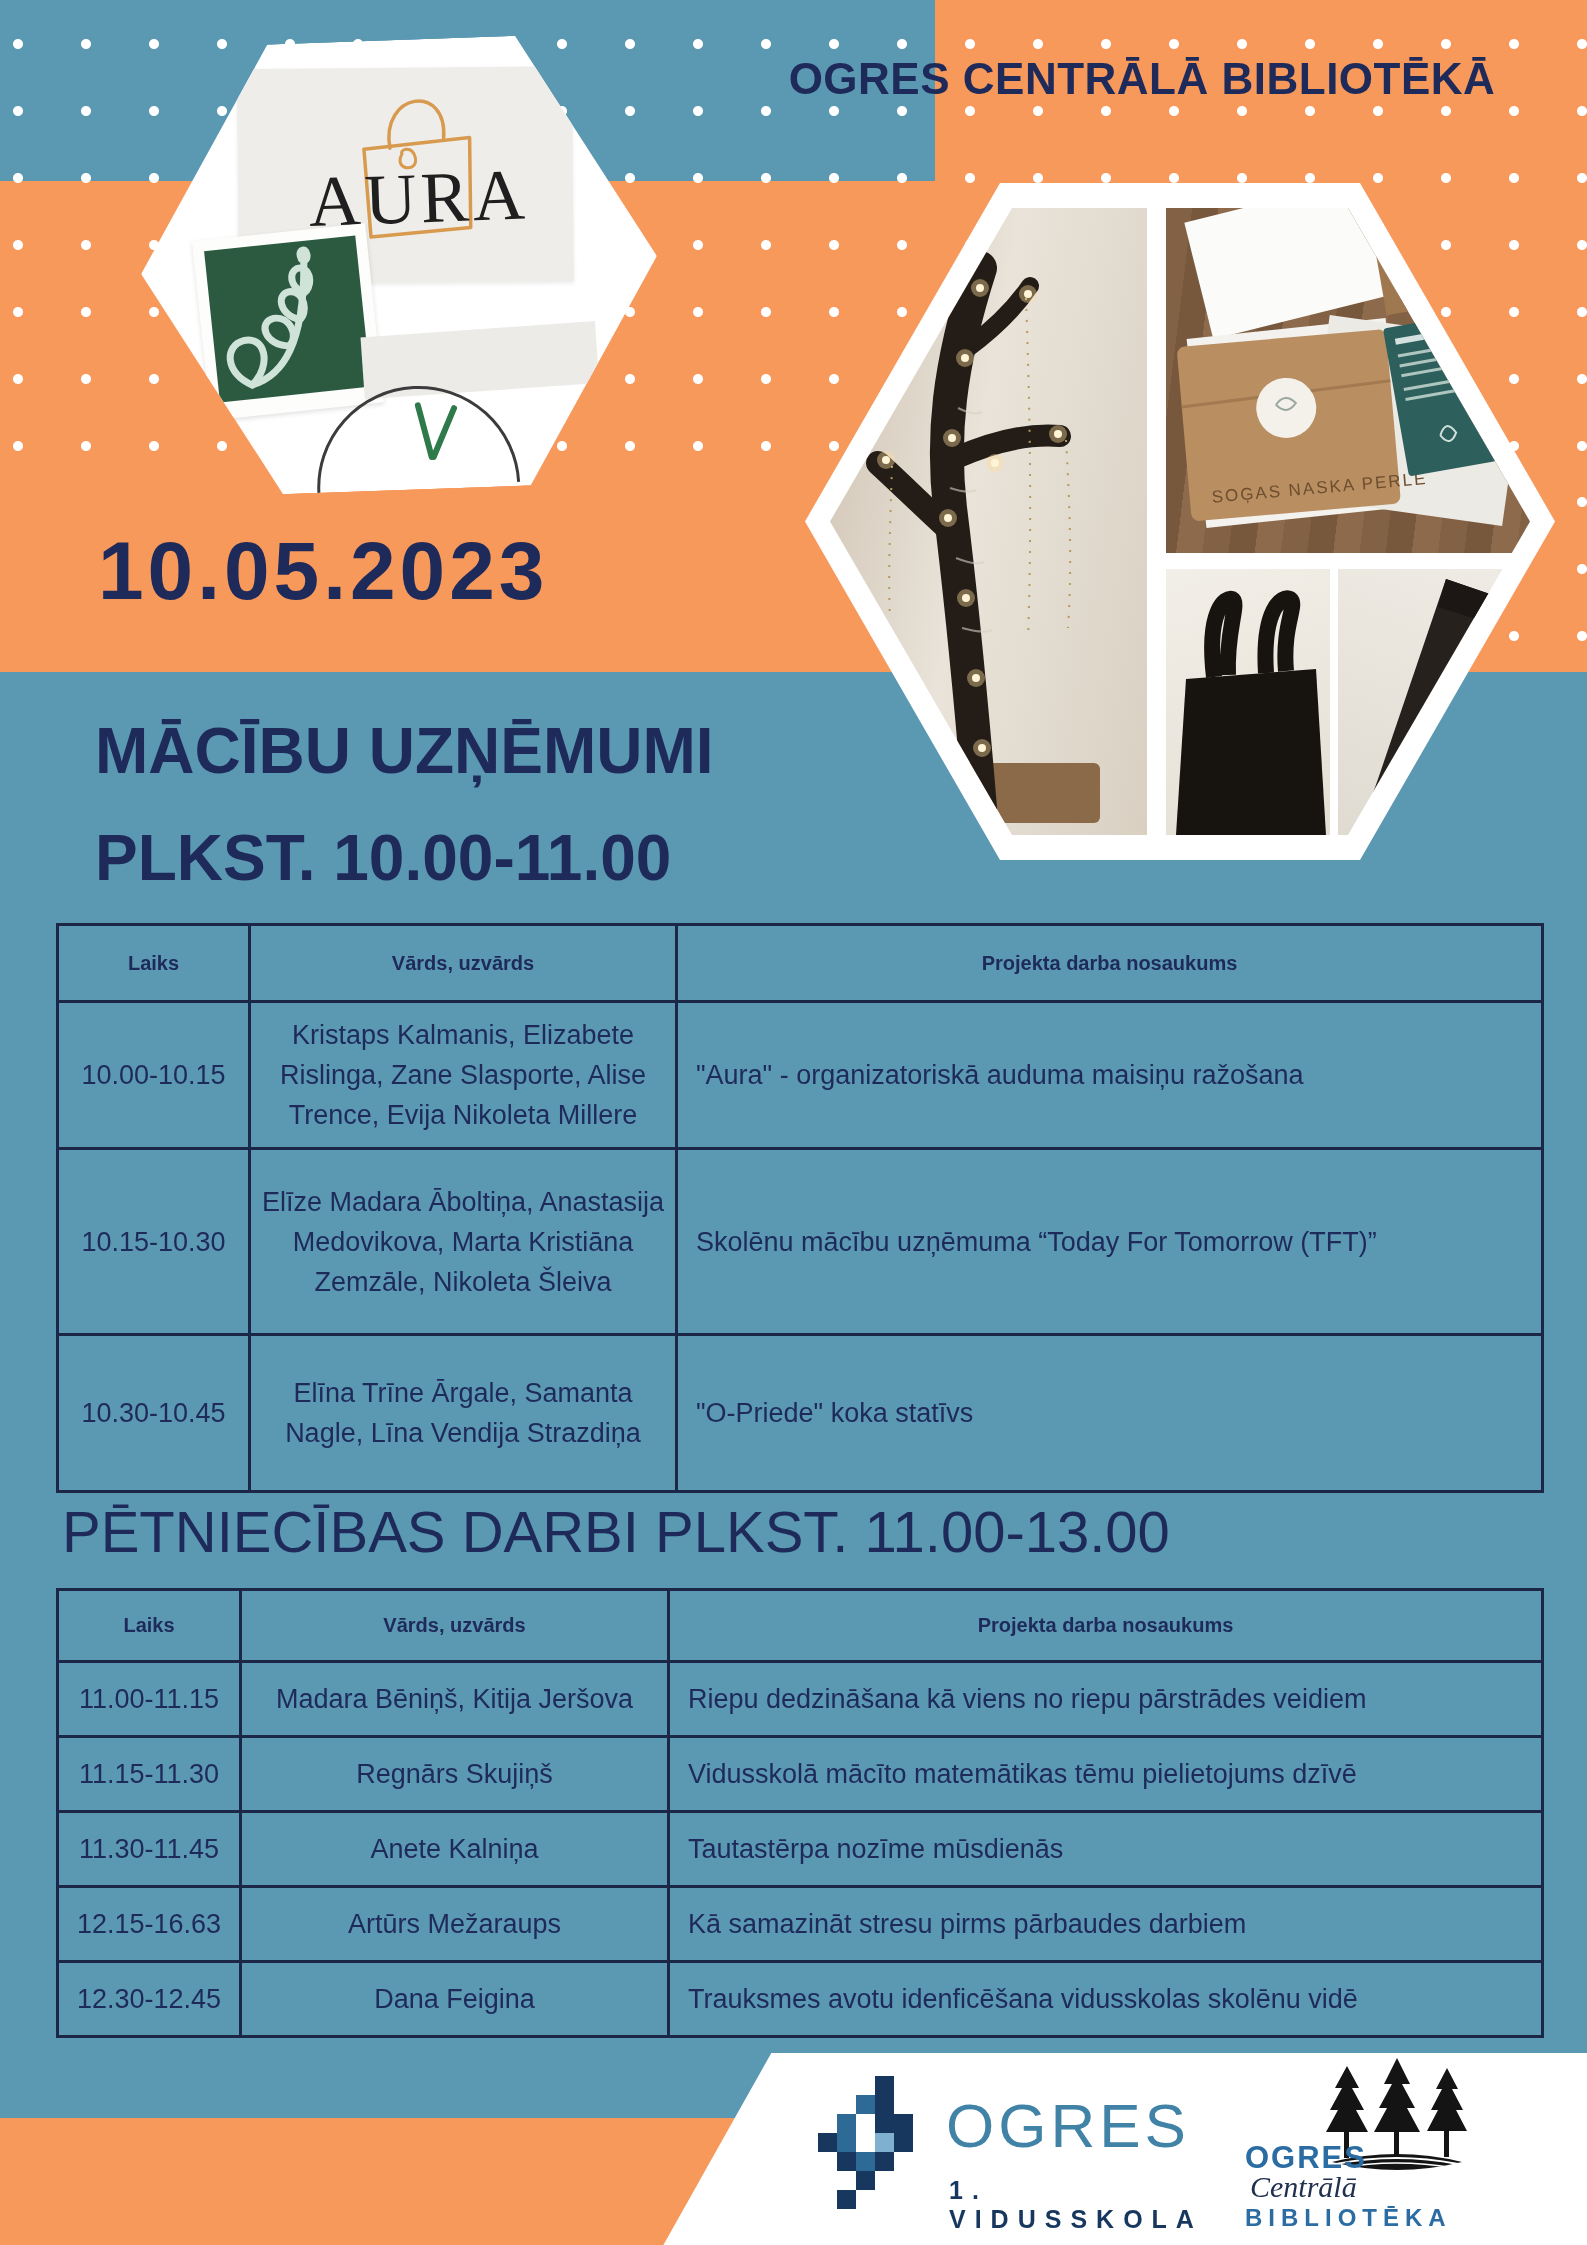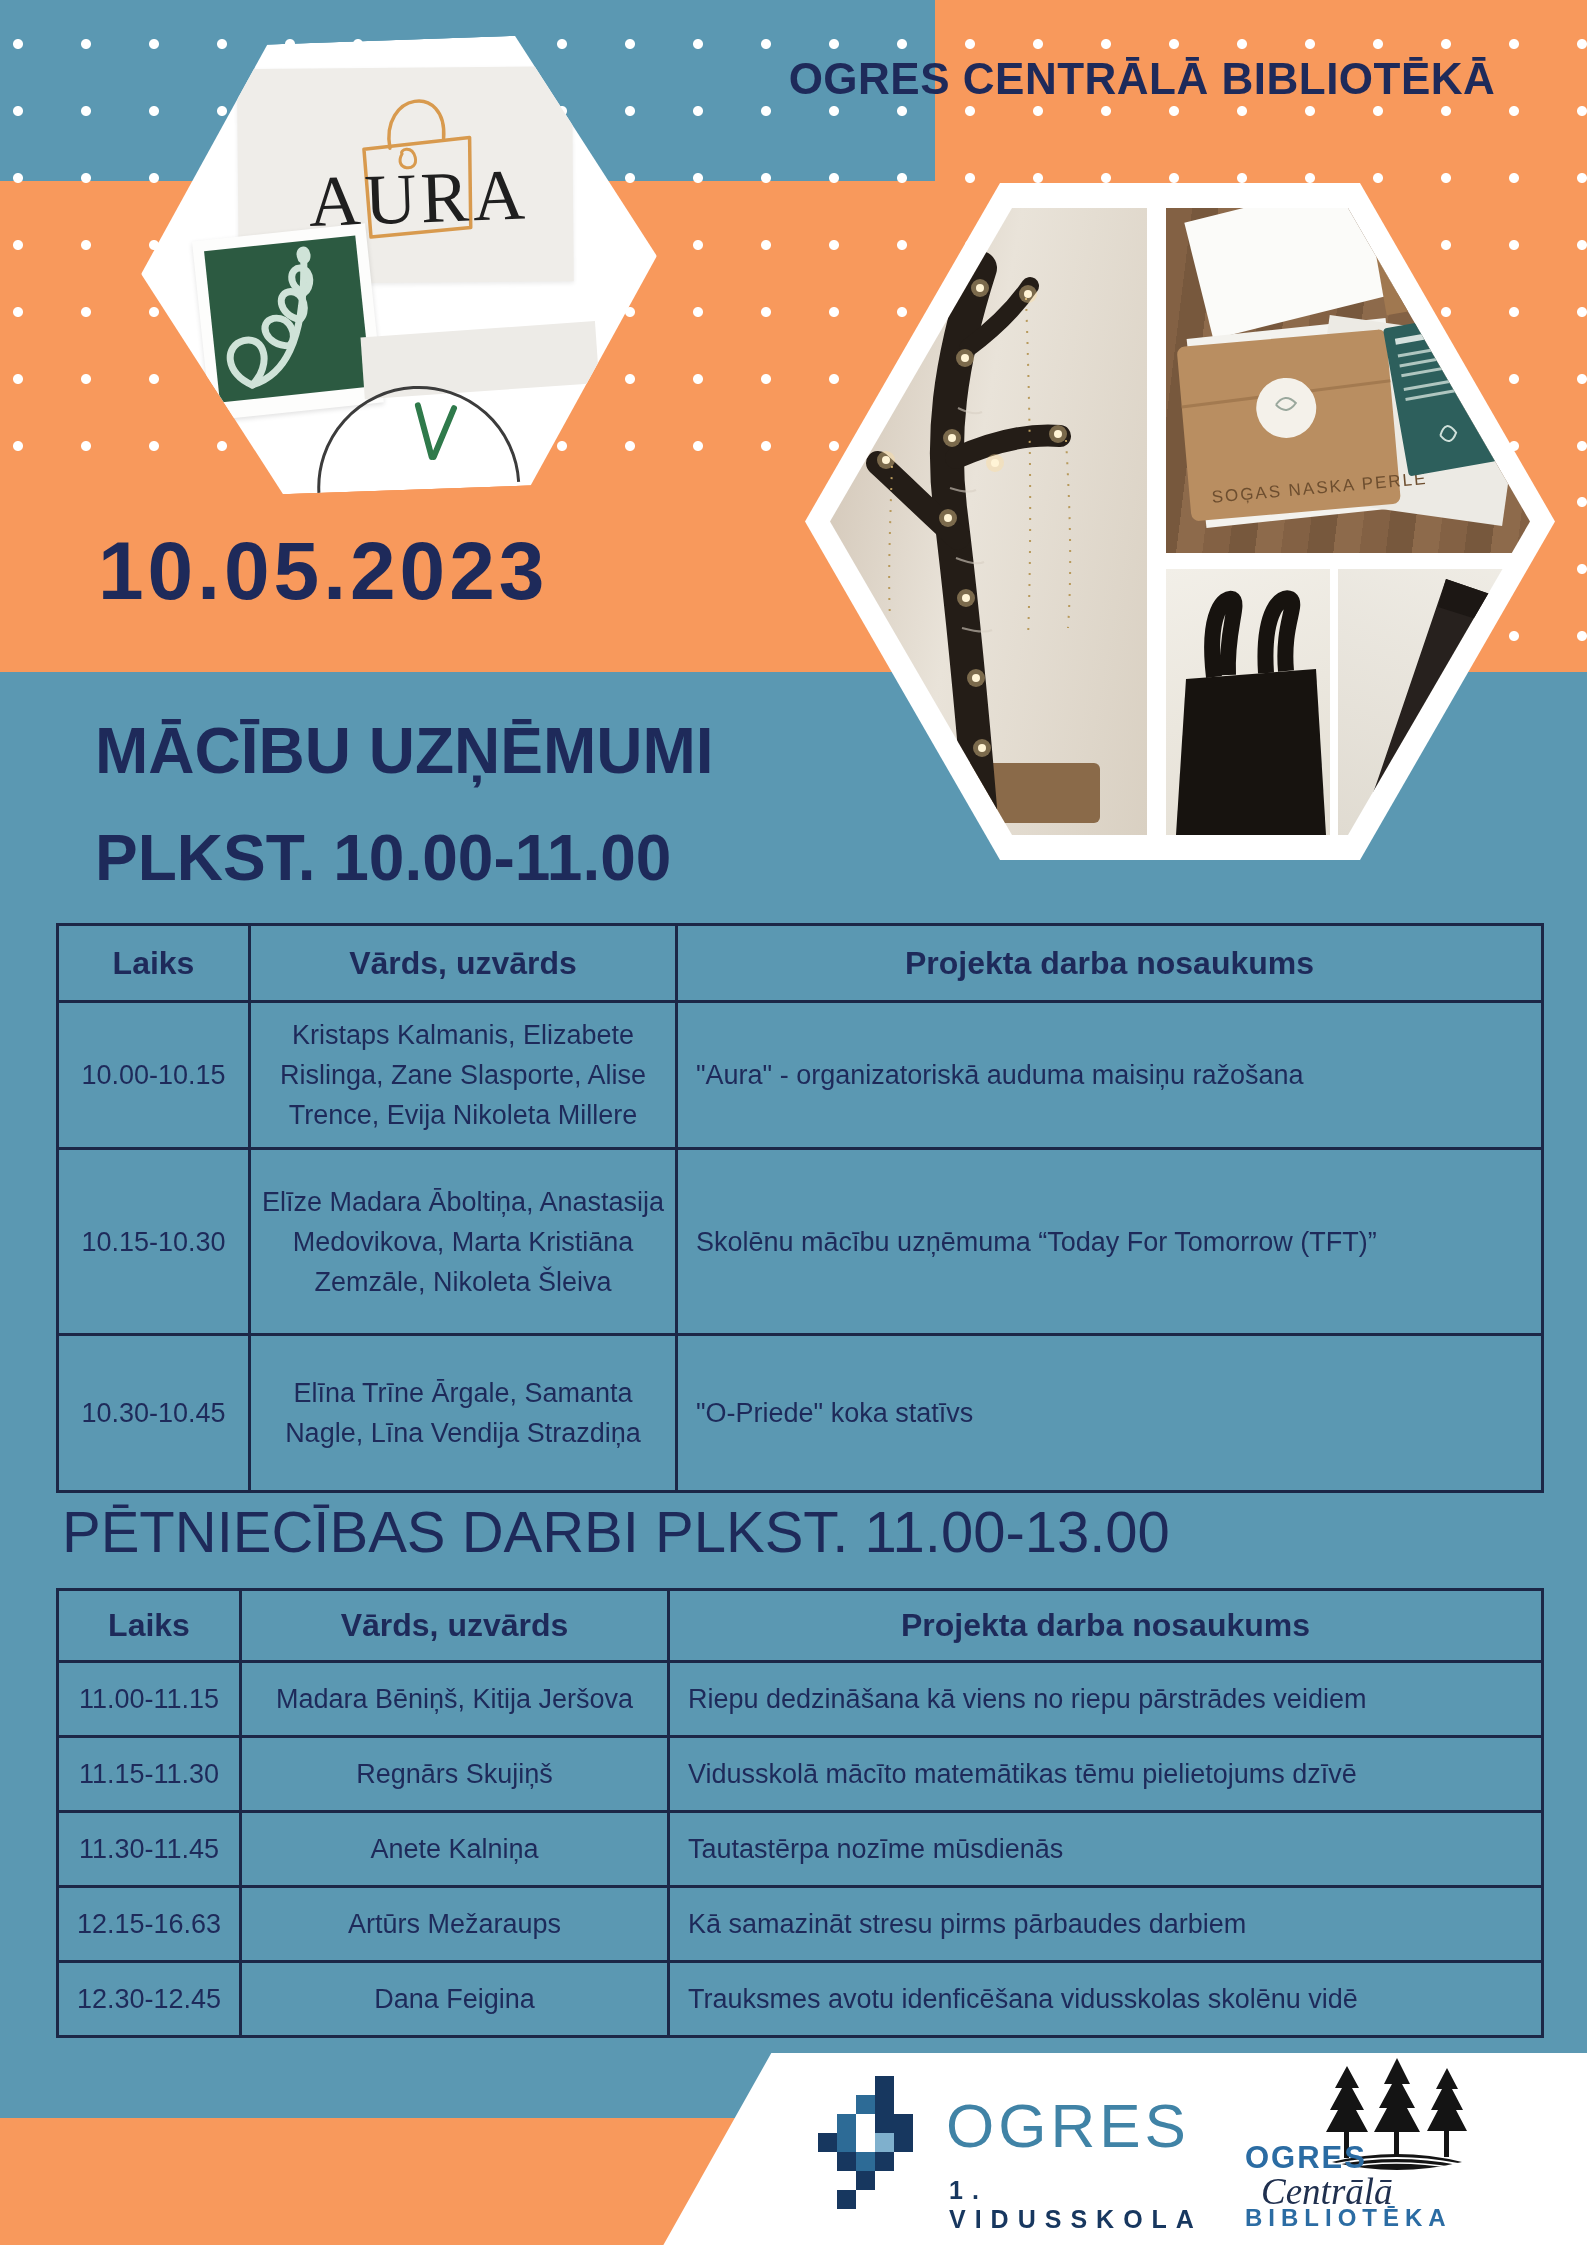--- a/index.html
+++ b/index.html
@@ -51,39 +51,39 @@
   .top-title{
     left:787px;top:54px;width:710px;text-align:center;white-space:nowrap;
     font-size:44px;font-weight:bold;letter-spacing:.5px;color:var(--navy,#1e2a5a);
   }
   .date{left:98px;top:524px;font-size:82px;font-weight:bold;letter-spacing:4px;color:var(--navy,#1e2a5a);}
   .h1{left:95px;top:698px;font-size:64px;font-weight:bold;line-height:107px;color:var(--navy,#1e2a5a);white-space:nowrap;}
   .h2{left:62px;top:1498px;font-size:58px;font-weight:normal;color:var(--navy,#1e2a5a);white-space:nowrap;}
   
   table.sched{position:absolute;left:56px;border-collapse:collapse;table-layout:fixed;width:1485px;}
   table.sched,.sched th,.sched td{border:3px solid #1c2747;}
-  .sched th{font-size:32px;font-weight:bold;color:var(--navy,#1e2a5a);text-align:center;}
+  .sched th{font-size:20px;font-weight:bold;color:var(--navy,#1e2a5a);text-align:center;}
   .sched td{font-size:27px;color:var(--navy,#1e2a5a);vertical-align:middle;line-height:40px;}
   .sched td.c-time,.sched td.c-names{text-align:center;padding:0 8px;}
   .sched td.c-proj{text-align:left;padding:0 10px 0 18px;}
   #table1{top:923px;}
   #table2{top:1588px;}
   #table1 thead tr{height:77px;}
   #table1 tbody tr:nth-child(1){height:147px;}
   #table1 tbody tr:nth-child(2){height:186px;}
   #table1 tbody tr:nth-child(3){height:157px;}
   #table2 thead tr{height:72px;}
   #table2 tbody tr{height:75px;}
   
   .school-logo{left:818px;top:2076px;width:420px;height:150px;}
   .school-name{position:absolute;left:128px;top:14px;font-size:62px;font-weight:normal;letter-spacing:4px;color:#4083a6;}
   .school-sub{position:absolute;left:131px;top:100px;font-size:25px;font-weight:bold;letter-spacing:9px;color:#17375f;}
   .lib-logo{left:1240px;top:2058px;width:260px;height:170px;}
   .lib-l1{position:absolute;left:5px;top:82px;font-size:31px;font-weight:bold;letter-spacing:2px;color:#2b6ca3;}
-  .lib-l2{position:absolute;left:21px;top:112px;font-family:"Liberation Serif",serif;font-style:italic;font-size:37px;color:#20304f;}
+  .lib-l2{position:absolute;left:10px;top:112px;font-family:"Liberation Serif",serif;font-style:italic;font-size:30px;color:#20304f;}
   .lib-l3{position:absolute;left:5px;top:146px;font-size:24px;font-weight:bold;letter-spacing:6px;color:#2b6ca3;}
 </style>
 </head>
 <body>
 
 <div class="poster">
 
   <div class="abs orange-top"></div>
   <div class="abs blue-corner"></div>
   <div class="abs dots dots-a"></div>

